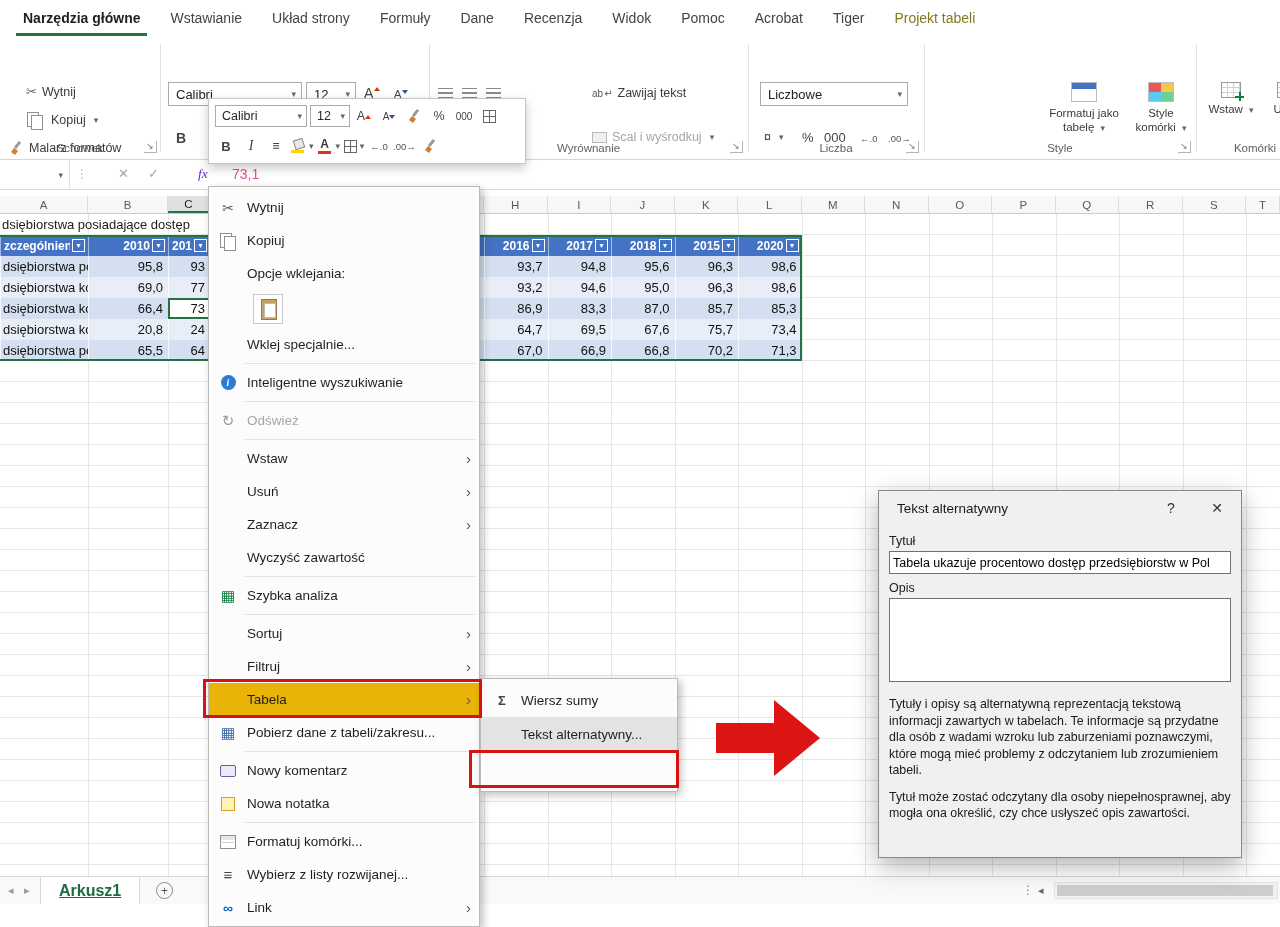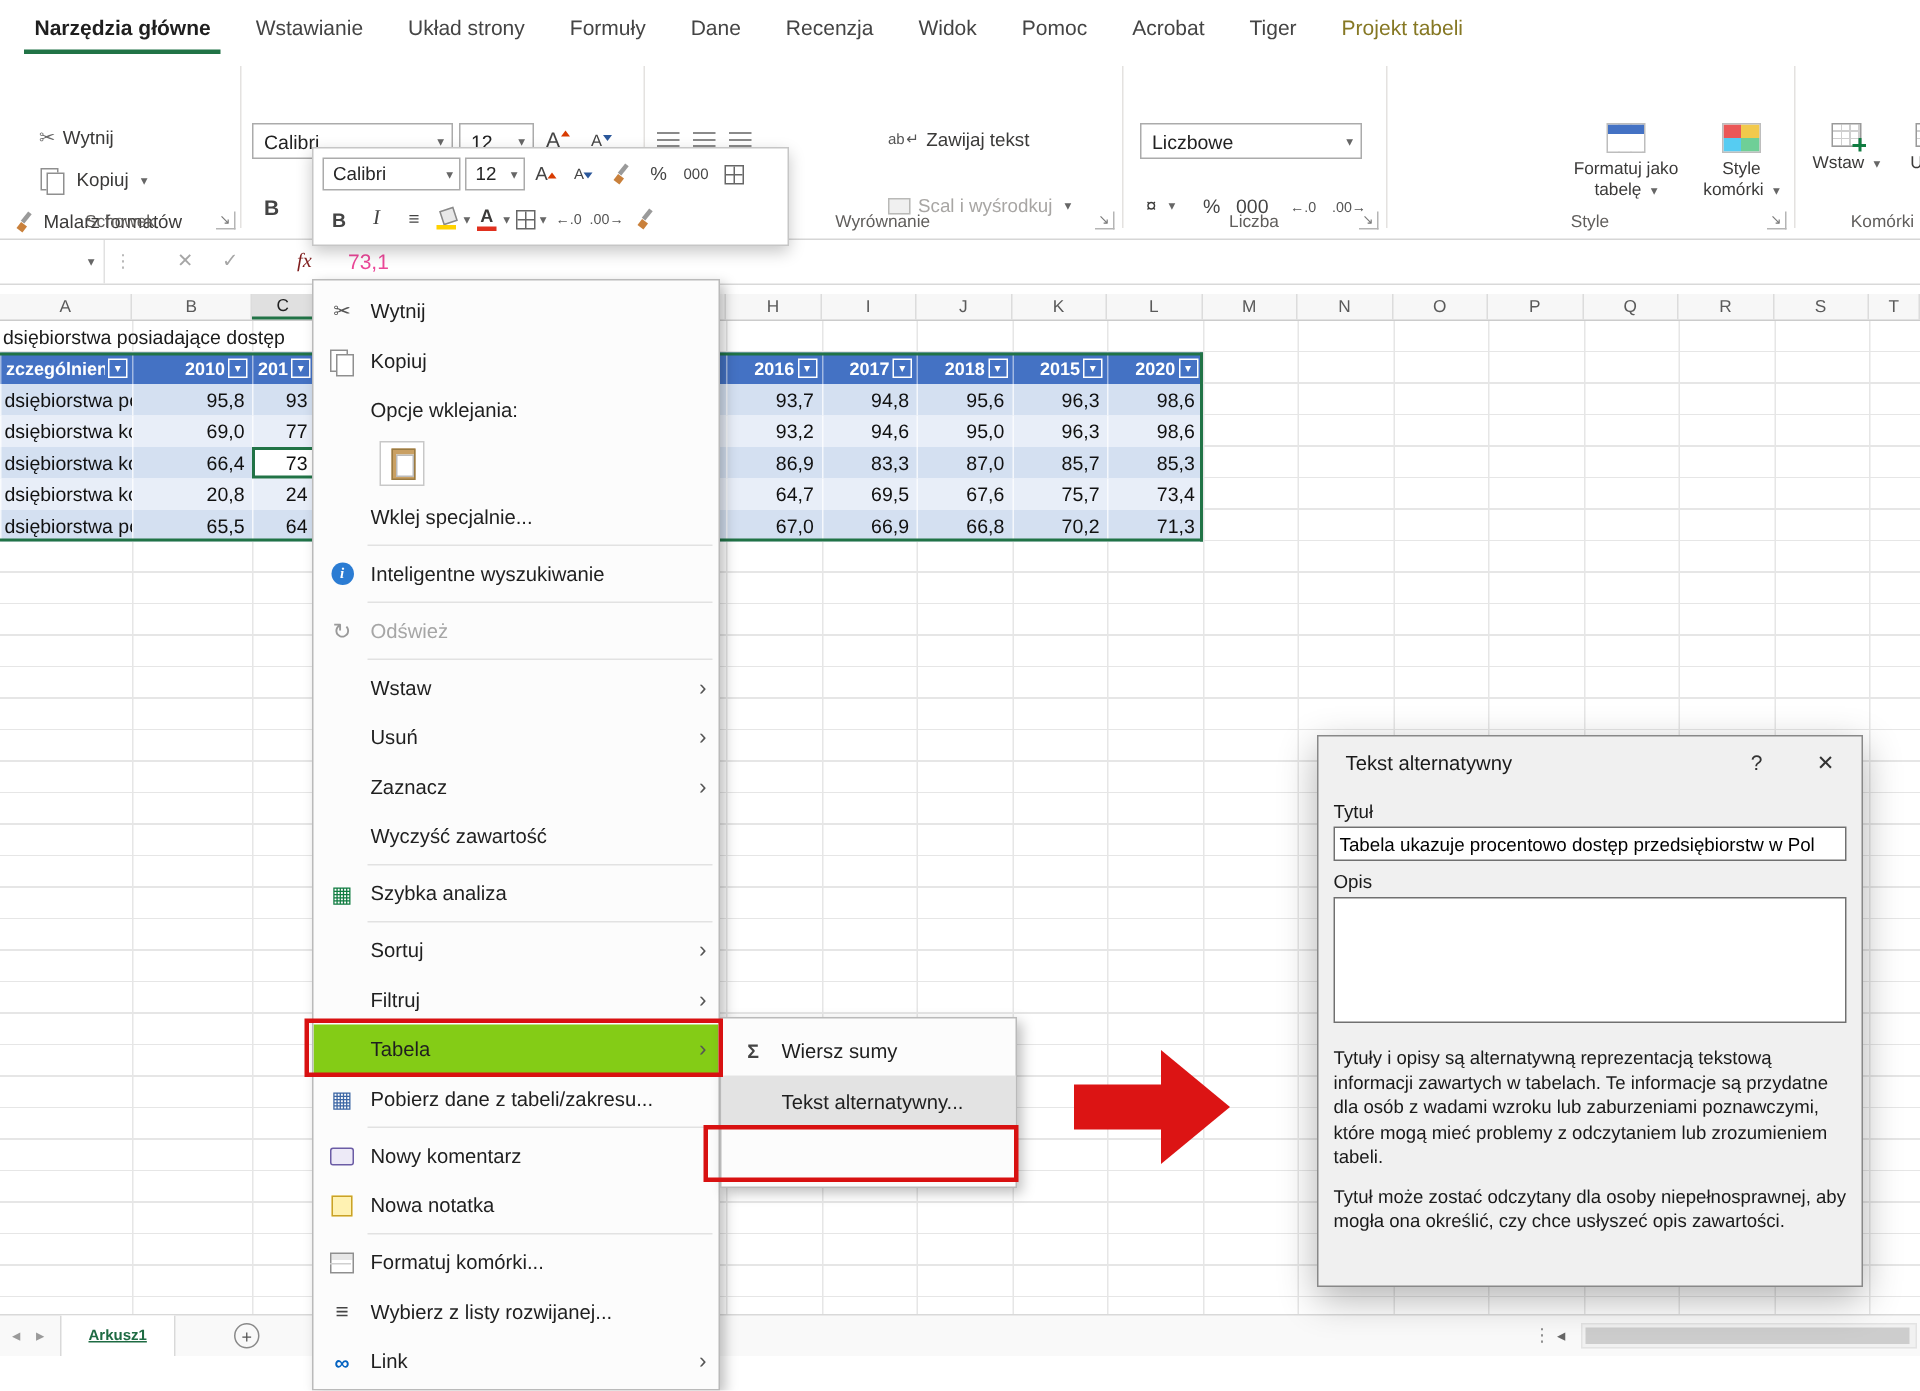--- a/index.html
+++ b/index.html
@@ -57,21 +57,21 @@
 .ic-fill::before{content:"";position:absolute;left:4px;top:1px;width:8px;height:8px;border:1px solid #888;background:#E8E8E8;transform:rotate(-18deg)}
 .ic-fill::after{content:"";position:absolute;left:1px;bottom:1px;width:13px;height:3px;background:#FFD200}
 .ic-fontcolor{width:16px;height:16px;position:relative;font-weight:bold;font-size:12px;color:#3b3a39;text-align:center;line-height:13px}
 .ic-fontcolor::after{content:"";position:absolute;left:1px;bottom:0;width:13px;height:3px;background:#E0301E}
 
 
 #fbar{position:absolute;left:0;top:160px;width:1280px;height:30px;background:#fff;border-bottom:1px solid #D9D9D9;z-index:4}
 .namebox{position:absolute;left:0;top:0;width:70px;height:29px;border-right:1px solid #E1E1E1;display:flex;align-items:center;justify-content:flex-end;padding-right:6px}
 .fdots{position:absolute;left:76px;top:7px;color:#B5B5B5;font-size:12px}
 .fbtn{position:absolute;top:6px;font-size:13px;color:#A6A6A6}
-.fxlbl{position:absolute;left:198px;top:6px;font-style:italic;font-family:"Liberation Serif",serif;font-size:13.5px;color:#7f1d1d}
+.fxlbl{position:absolute;left:198px;top:6px;font-style:italic;font-family:"Liberation Serif",serif;font-size:13.5px;color:#6d28d9}
 .fval{position:absolute;left:232px;top:6px;font-size:14px;color:#ec4899}
 
 
 #colhead{position:absolute;left:0;top:196px;width:1280px;height:18px;background:#F7F7F7;border-bottom:1px solid #CCC;z-index:3}
 .colhdr{position:absolute;top:0;height:17px;display:flex;align-items:center;justify-content:center;font-size:11.5px;color:#5a5a5a;border-right:1px solid #DCDCDC}
 .colhdr.sel{background:#E0E0E0;border-bottom:2px solid #217346;color:#222}
 #grid{position:absolute;left:0;top:214px;width:1280px;height:662px;overflow:hidden;z-index:2;background:repeating-linear-gradient(to bottom,transparent 0 20px,#E6E6E6 20px 21px)}
 .vline{position:absolute;top:0;bottom:0;width:1px;background:#E6E6E6;z-index:1}
 #table{position:absolute;left:0;top:0;width:802px;height:148px;z-index:2}
 .t-caption{position:absolute;left:2px;top:3px;font-size:13px;color:#1b1b1b;white-space:nowrap}
@@ -86,21 +86,21 @@
 .filterarrow{font-size:8px;color:#fff;line-height:1}
 .tcell{position:absolute;top:0;height:21px;font-size:13px;color:#111;display:flex;align-items:center;border-left:1px solid rgba(255,255,255,.75)}
 .tcell.num{justify-content:flex-end;padding-right:5px}
 .tcell.left{justify-content:flex-start;padding-left:2px;overflow:hidden;white-space:nowrap}
 .tcell.activecell{background:#fff;outline:2px solid #217346;outline-offset:-2px;z-index:4}
 .sel-border{position:absolute;left:0;top:21px;width:802px;height:126px;border:2px solid #217346;border-left:none;pointer-events:none;z-index:5}
 
 
 #cmenu{position:absolute;left:208px;top:186px;width:272px;height:741px;background:#FCFCFC;border:1px solid #BABABA;box-shadow:3px 3px 8px rgba(0,0,0,.25);padding-top:4px;overflow:hidden;z-index:50}
 .cm-item{display:flex;align-items:center;height:33px;padding:0 8px 0 6px;font-size:13.5px;color:#1f1f1f;gap:6px}
-.cm-item.hl{background:#84cc16}
+.cm-item.hl{background:#eab308}
 .cm-item.disabled{color:#A6A6A6}
 .cm-label{flex:1;white-space:nowrap;overflow:hidden}
 .cm-arrow{color:#555;font-size:15px}
 .cm-sep{height:5px;position:relative}
 .cm-sep::after{content:"";position:absolute;left:36px;right:4px;top:2px;height:1px;background:#E2E2E2}
 .cm-paste{height:38px;display:flex;align-items:center;padding-left:44px}
 .cm-pastebtn{width:30px;height:30px;border:1px solid #C8C8C8;background:#fff;position:relative}
 .ic-paste{position:absolute;inset:0}
 .ic-paste::before{content:"";position:absolute;left:7px;top:4px;width:14px;height:19px;background:#C9A063;border:1px solid #9a7b43}
 .ic-paste::after{content:"";position:absolute;left:10px;top:8px;width:10px;height:13px;background:#fff;border:1px solid #bbb}
@@ -150,21 +150,21 @@
 .dlg-input{width:100%;height:23px;border:1px solid #707070;background:#fff;font-size:12.5px;font-family:inherit;padding:0 3px}
 .dlg-textarea{width:100%;height:84px;border:1px solid #707070;background:#fff;resize:none;font-family:inherit;font-size:12.5px}
 .dlg-info{margin-top:10px;font-size:12.4px;line-height:1.33;color:#1a1a1a}
 .dlg-btns{display:flex;justify-content:flex-end;gap:21px;margin-top:12px}
 .okbtn{width:73px;height:23px;background:#fff;border:2px solid #0067B8;font-size:12.5px}
 .cancelbtn{width:73px;height:23px;background:#FDFDFD;border:1px solid #8A8A8A;font-size:12.5px}
 
 
 #sheetbar{position:absolute;left:0;top:876px;width:1280px;height:28px;background:#F9F9F9;border-top:1px solid #D9D9D9;z-index:3}
 .snav{position:absolute;top:7px;font-size:11px;color:#9a9a9a}
-.sheettab{position:absolute;left:40px;top:0;height:27px;background:#fff;border-left:1px solid #D9D9D9;border-right:1px solid #D9D9D9;display:flex;align-items:center;padding:0 18px;font-size:10px;font-weight:bold;color:#1E6B43;text-decoration:underline}
+.sheettab{position:absolute;left:40px;top:0;height:27px;background:#fff;border-left:1px solid #D9D9D9;border-right:1px solid #D9D9D9;display:flex;align-items:center;padding:0 18px;font-size:16px;font-weight:bold;color:#1E6B43;text-decoration:underline}
 .addsheet{position:absolute;left:156px;top:5px;width:17px;height:17px;border:1px solid #8a8a8a;border-radius:50%;display:flex;align-items:center;justify-content:center;font-size:12px;color:#555}
 .splitdots{position:absolute;left:1022px;top:6px;color:#8a8a8a;font-size:12px}
 .hs-left{position:absolute;left:1038px;top:7px;font-size:11px;color:#666}
 .hs-track{position:absolute;left:1054px;top:5px;width:224px;height:17px;background:#F1F1F1;border:1px solid #E3E3E3}
 .hs-thumb{position:absolute;left:2px;top:2px;width:216px;height:11px;background:#CDCDCD}
 #statusbar{position:absolute;left:0;top:904px;width:1280px;height:23px;background:#fff;z-index:1}
 </style>
 </head>
 <body>
 

